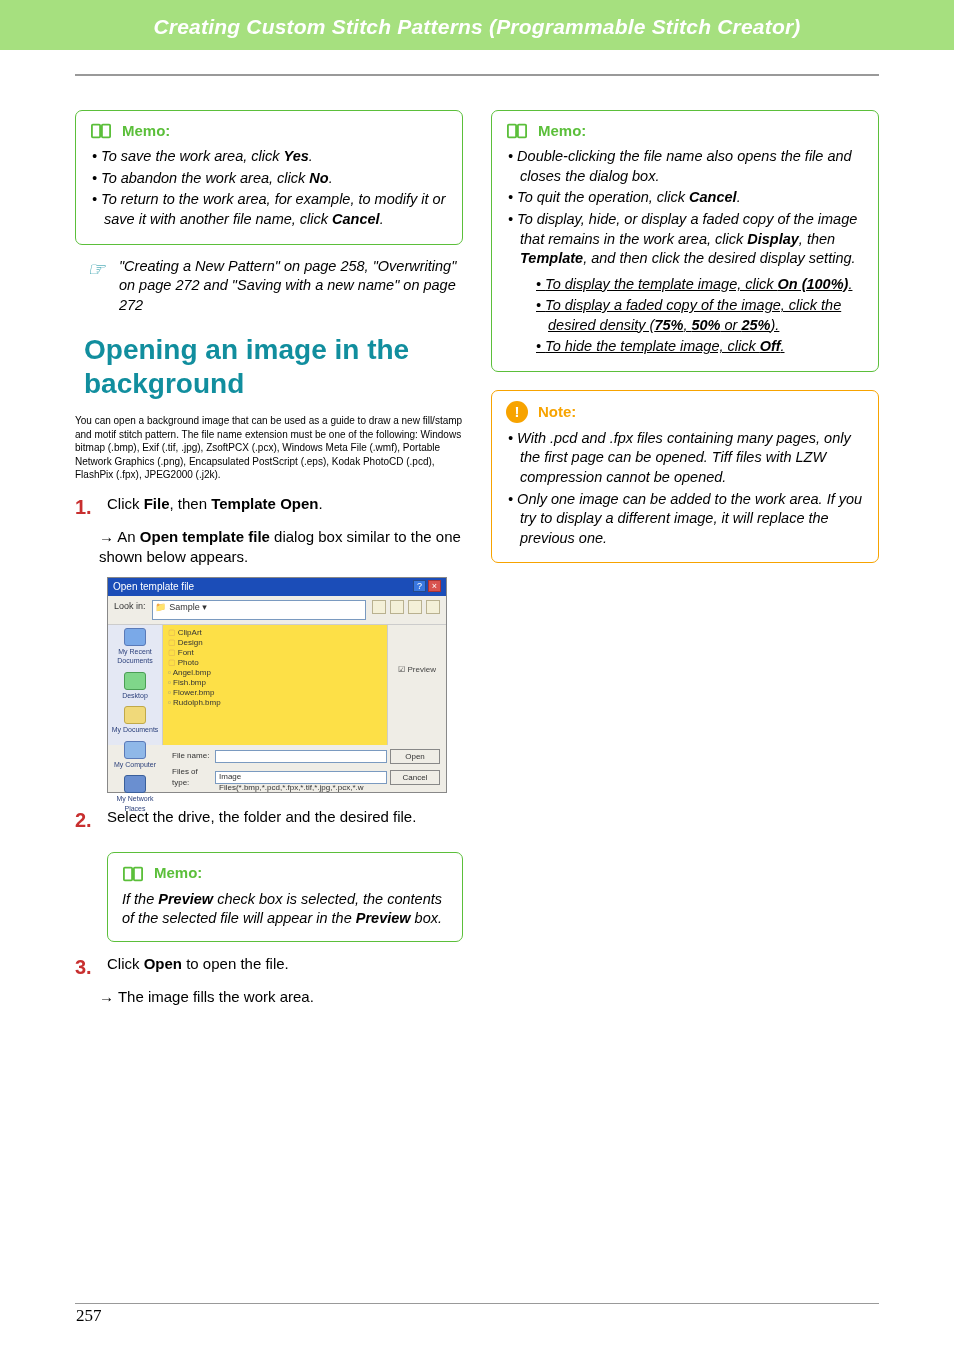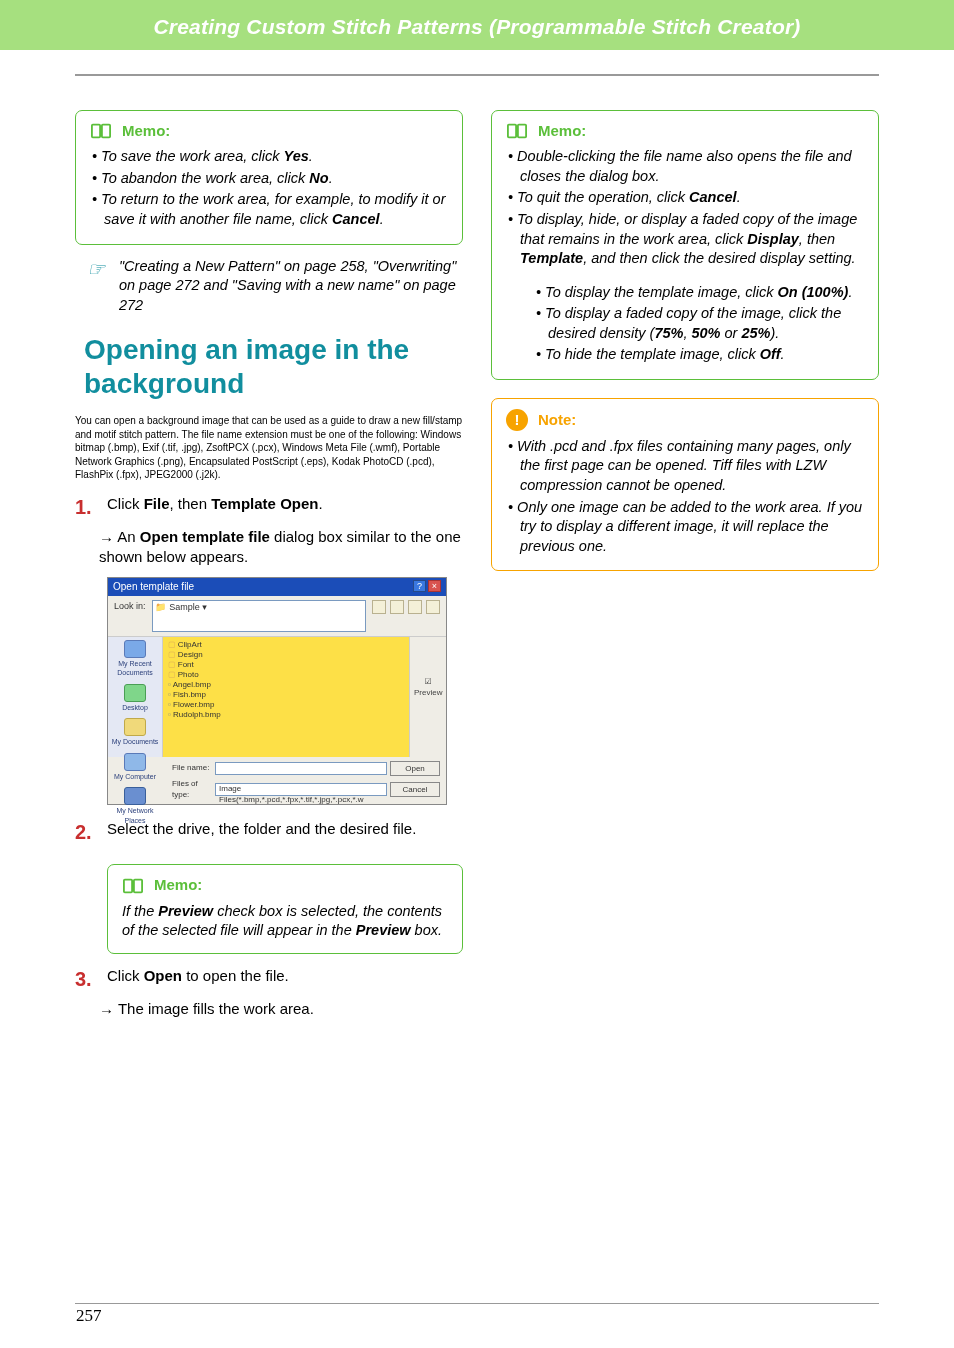--- a/index.html
+++ b/index.html
@@ -85,21 +85,21 @@
     padding-left: 2px;
     font-style: italic;
     font-size: 14.5px;
   }
   .callout ul > li {
     padding-left: 12px;
     text-indent: -12px;
     margin-bottom: 2px;
   }
   .callout ul > li::before { content: "• "; }
-  .callout ul ul { padding-left: 28px; margin-top: 14px; }
+  .callout ul ul { padding-left: 28px; margin-top: 6px; text-decoration: underline; }
   .callout ul ul > li { margin-bottom: 2px; }
   .b { font-weight: bold; font-style: italic; }
 
   .ref-row {
     display: flex;
     gap: 14px;
     margin: 10px 0 18px 12px;
     font-style: italic;
     font-size: 14.5px;
     break-inside: avoid;
@@ -169,21 +169,21 @@
   .dlg-close div:first-child { background:#3a78e0;border-color:#264a8a;}
   .dialog-toolbar {
     display: flex;
     align-items: flex-start;
     gap: 6px;
     padding: 4px 6px;
     border-bottom: 1px solid #ccc;
   }
   .lookin-sel {
     flex: 1;
-    height: 32px;
+    height: 20px;
     border: 1px solid #7a9ac0;
     background: #fff;
     padding: 0 3px;
     color:#333;
   }
   .tool-icons { display:flex; gap:4px; }
   .tool-icons span { width:14px;height:14px;border:1px solid #b9b190;background:#f4f0d8;display:inline-block; }
   .dialog-main { display:flex; height:120px; }
   .places {
     width: 55px;
@@ -214,21 +214,21 @@
   }
   .folder-item, .file-item {
     font-size: 8px;
     color: #333;
     padding: 0;
     line-height: 1.25;
   }
   .folder-item::before { content:"▢ "; color:#e0b055; }
   .file-item::before { content:"▫ "; color:#888; }
   .preview-pane {
-    width: 36px;
+    width: 58px;
     padding: 6px 4px;
     font-size: 8px;
     text-align: center;
     color:#444;
   }
   .preview-chk { margin-top: 34px; }
   .dialog-bottom {
     padding: 4px 6px;
     display: grid;
     grid-template-columns: 55px 40px 1fr 50px;

